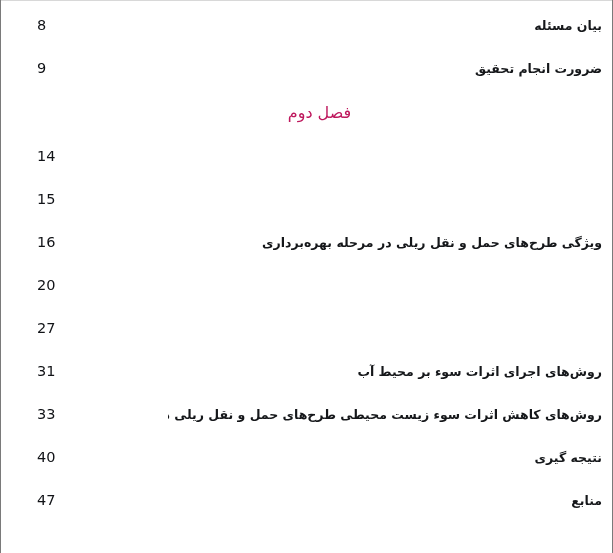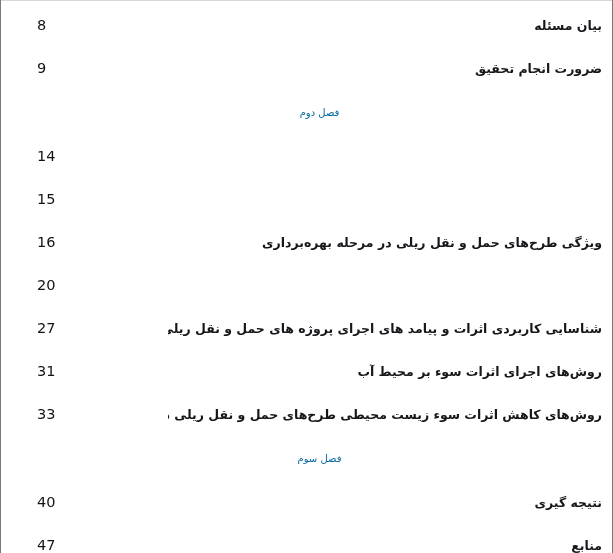--- a/index.html
+++ b/index.html
@@ -96,22 +96,22 @@
     color: #111317;
     padding-right: 1px;
     letter-spacing: 0;
   }
 
   
   .chapter {
     height: 45px;
     line-height: 45px;
     text-align: center;
-    font-size: 10px;
-    color: #0369a1;
+    font-size: 16px;
+    color: #be185d;
     direction: rtl;
     letter-spacing: 0.3px;
   }
 
   
   .entry-title.long { max-width: 430px; overflow: hidden; }
 </style>
 </head>
 <body>
 
@@ -140,35 +140,33 @@
       <div class="entry">
         <span class="entry-title long">ویژگی طرح‌های حمل و نقل ریلی در مرحله بهره‌برداری</span>
         <span class="leader"></span>
         <span class="entry-page">16</span>
       </div>
       <div class="entry">
         <span class="leader"></span>
         <span class="entry-page">20</span>
       </div>
       <div class="entry">
-        <span class="entry-title long">شناسایی کاربردی اثرات و پیامد های اجرای پروژه های حمل و نقل ریلی</span>
         <span class="leader"></span>
         <span class="entry-page">27</span>
       </div>
       <div class="entry">
         <span class="entry-title">روش‌های اجرای اثرات سوء بر محیط آب</span>
         <span class="leader"></span>
         <span class="entry-page">31</span>
       </div>
       <div class="entry">
         <span class="entry-title long">روش‌های کاهش اثرات سوء زیست محیطی طرح‌های حمل و نقل ریلی در فاز بهره‌برداری</span>
         <span class="leader"></span>
         <span class="entry-page">33</span>
       </div>
-      <div class="chapter">فصل سوم</div>
       <div class="entry">
         <span class="entry-title">نتیجه گیری</span>
         <span class="leader"></span>
         <span class="entry-page">40</span>
       </div>
       <div class="entry">
         <span class="entry-title">منابع</span>
         <span class="leader"></span>
         <span class="entry-page">47</span>
       </div>

